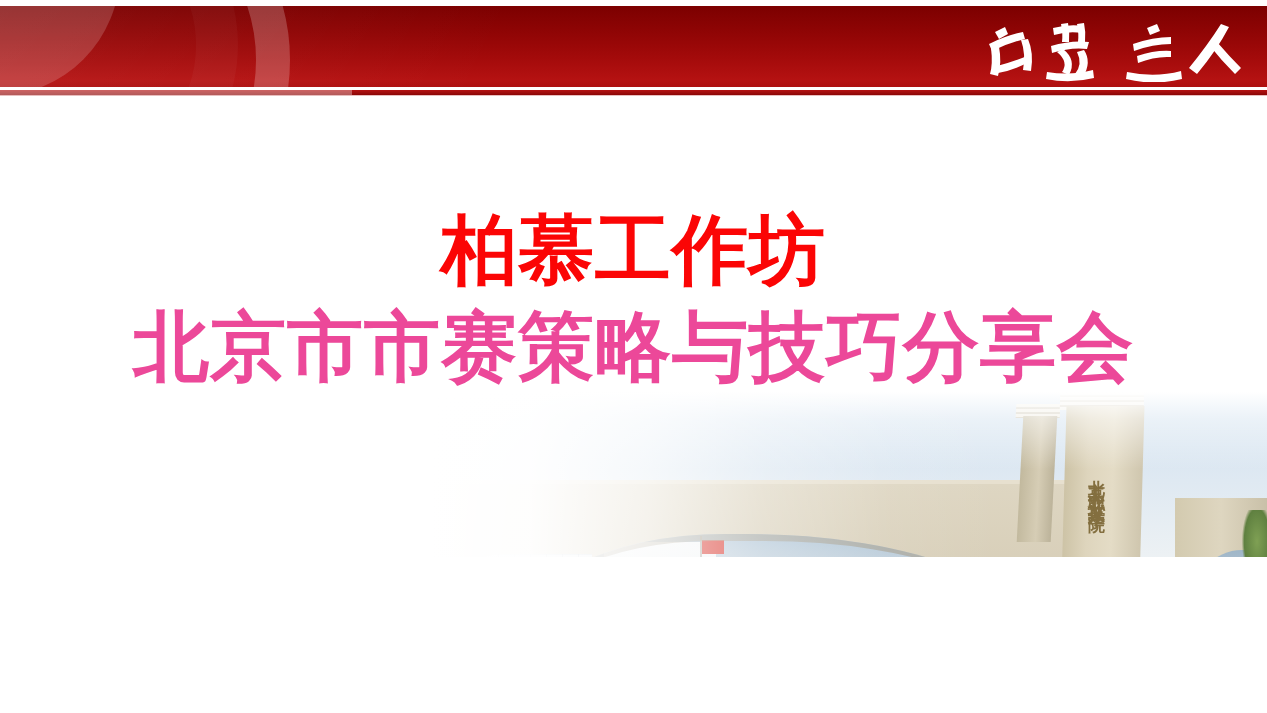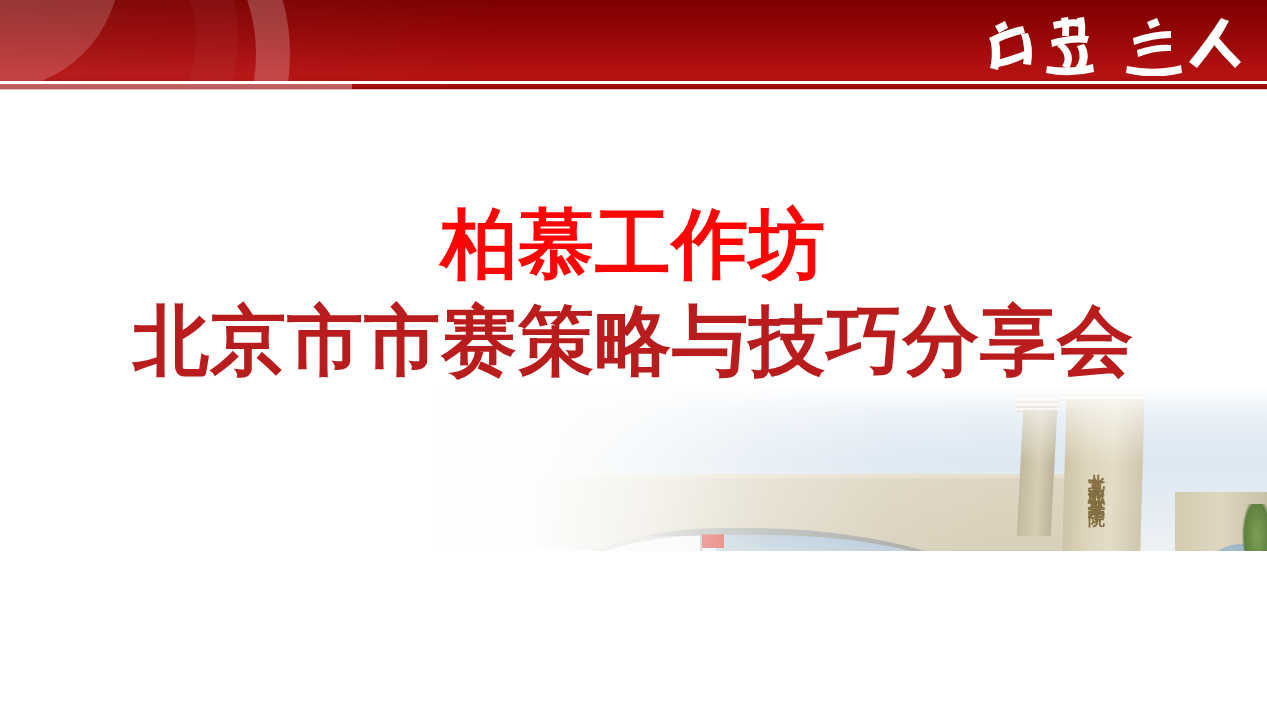--- a/index.html
+++ b/index.html
@@ -11,20 +11,21 @@
   body {
     font-family: "Liberation Sans", sans-serif;
   }
 
   .slide {
     position: relative;
     width: 1267px;
     height: 551px;
     background: #ffffff;
     overflow: hidden;
+    margin-top: 6px;
   }
 
   
   .header-band {
     position: absolute;
     left: 0; top: 0;
     width: 1267px;
     height: 81px;
     background: linear-gradient(to bottom, #7c0000 0%, #8d0404 28%, #a20a0a 62%, #b51212 92%, #ae1010 100%);
     overflow: hidden;
@@ -112,21 +113,21 @@
   .title-line-1 {
     color: #fb0505;
     font-family: "DejaVu Sans", "Liberation Sans", sans-serif;
     font-weight: bold;
     font-size: 76px;
     line-height: 96px;
     letter-spacing: 1px;
     white-space: nowrap;
   }
   .title-line-2 {
-    color: #b91c1c;
+    color: #ec4899;
     font-family: "DejaVu Sans", "Liberation Sans", sans-serif;
     font-weight: bold;
     font-size: 76px;
     line-height: 98px;
     letter-spacing: 1px;
     white-space: nowrap;
   }
 
   
   .photo {

